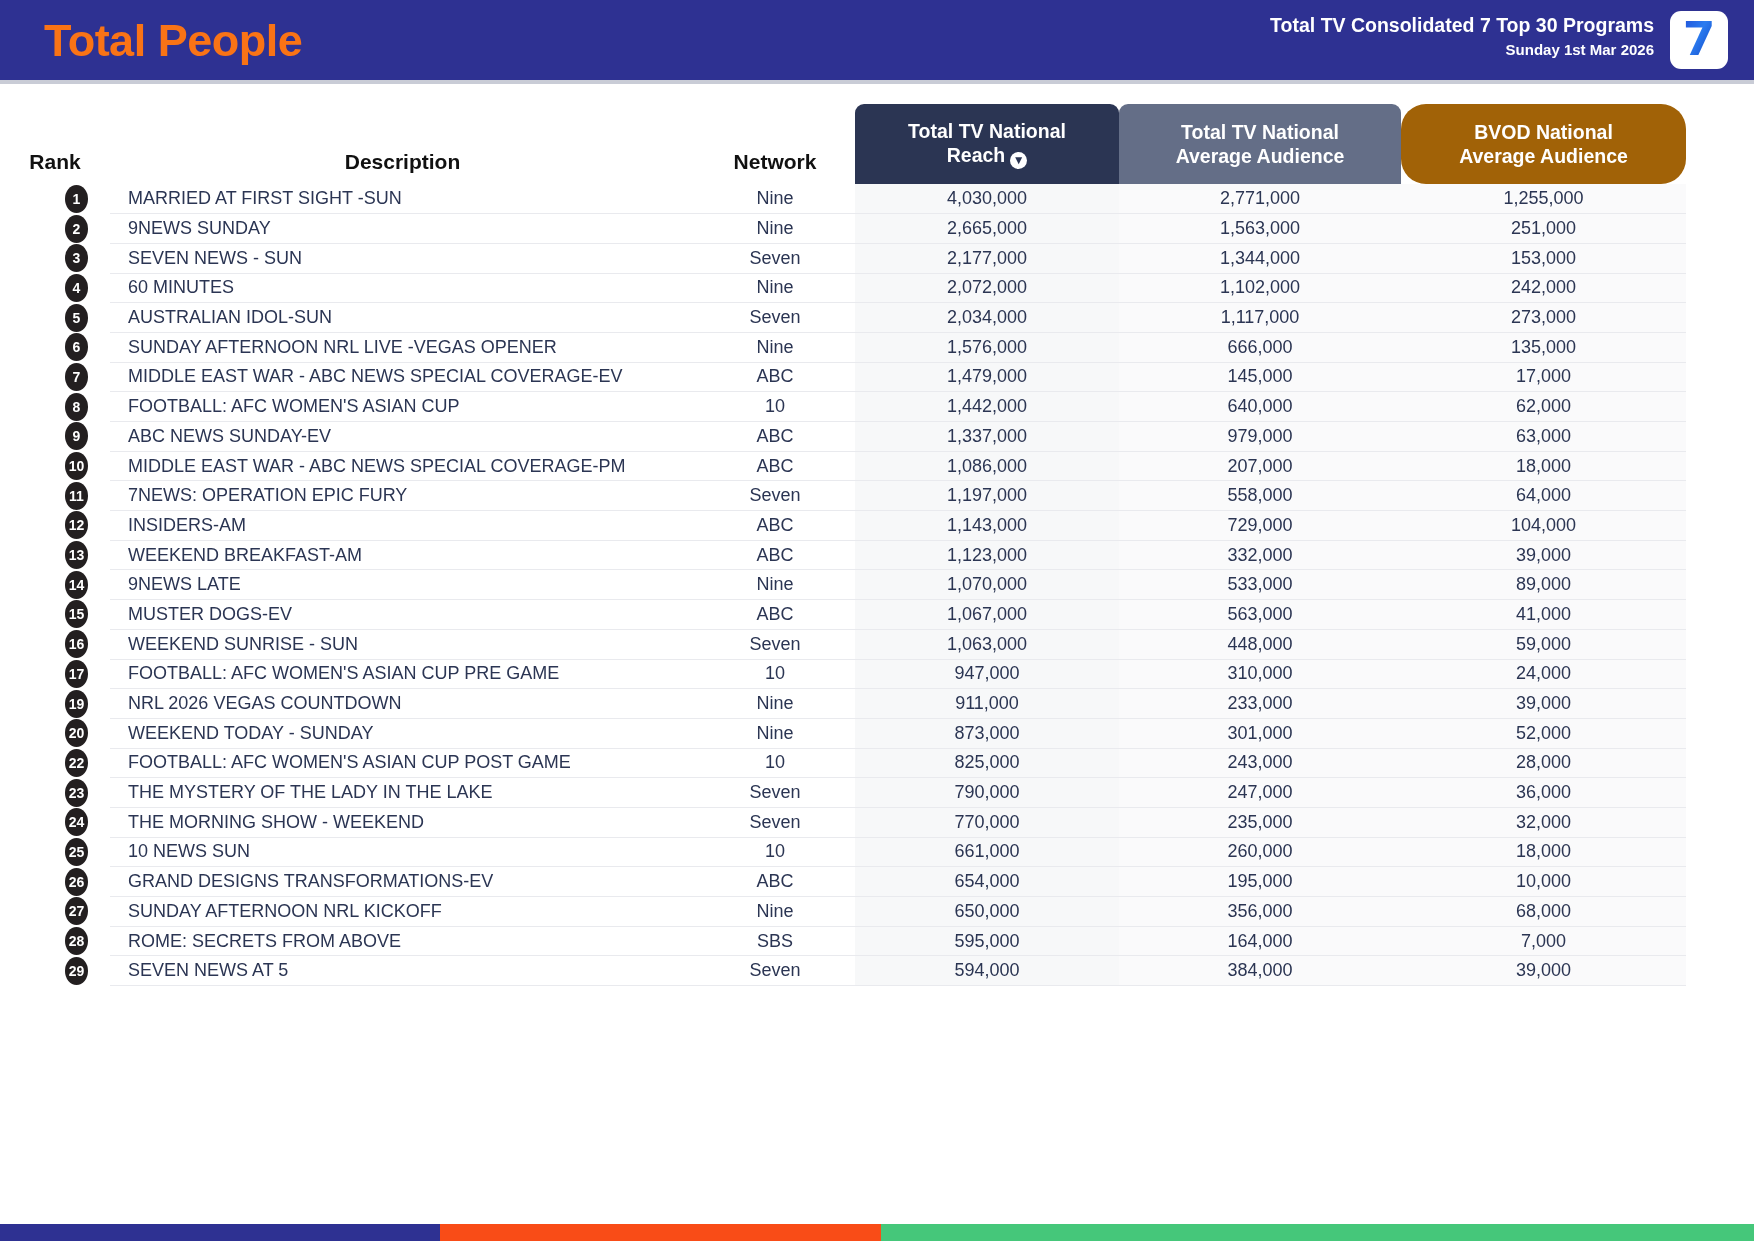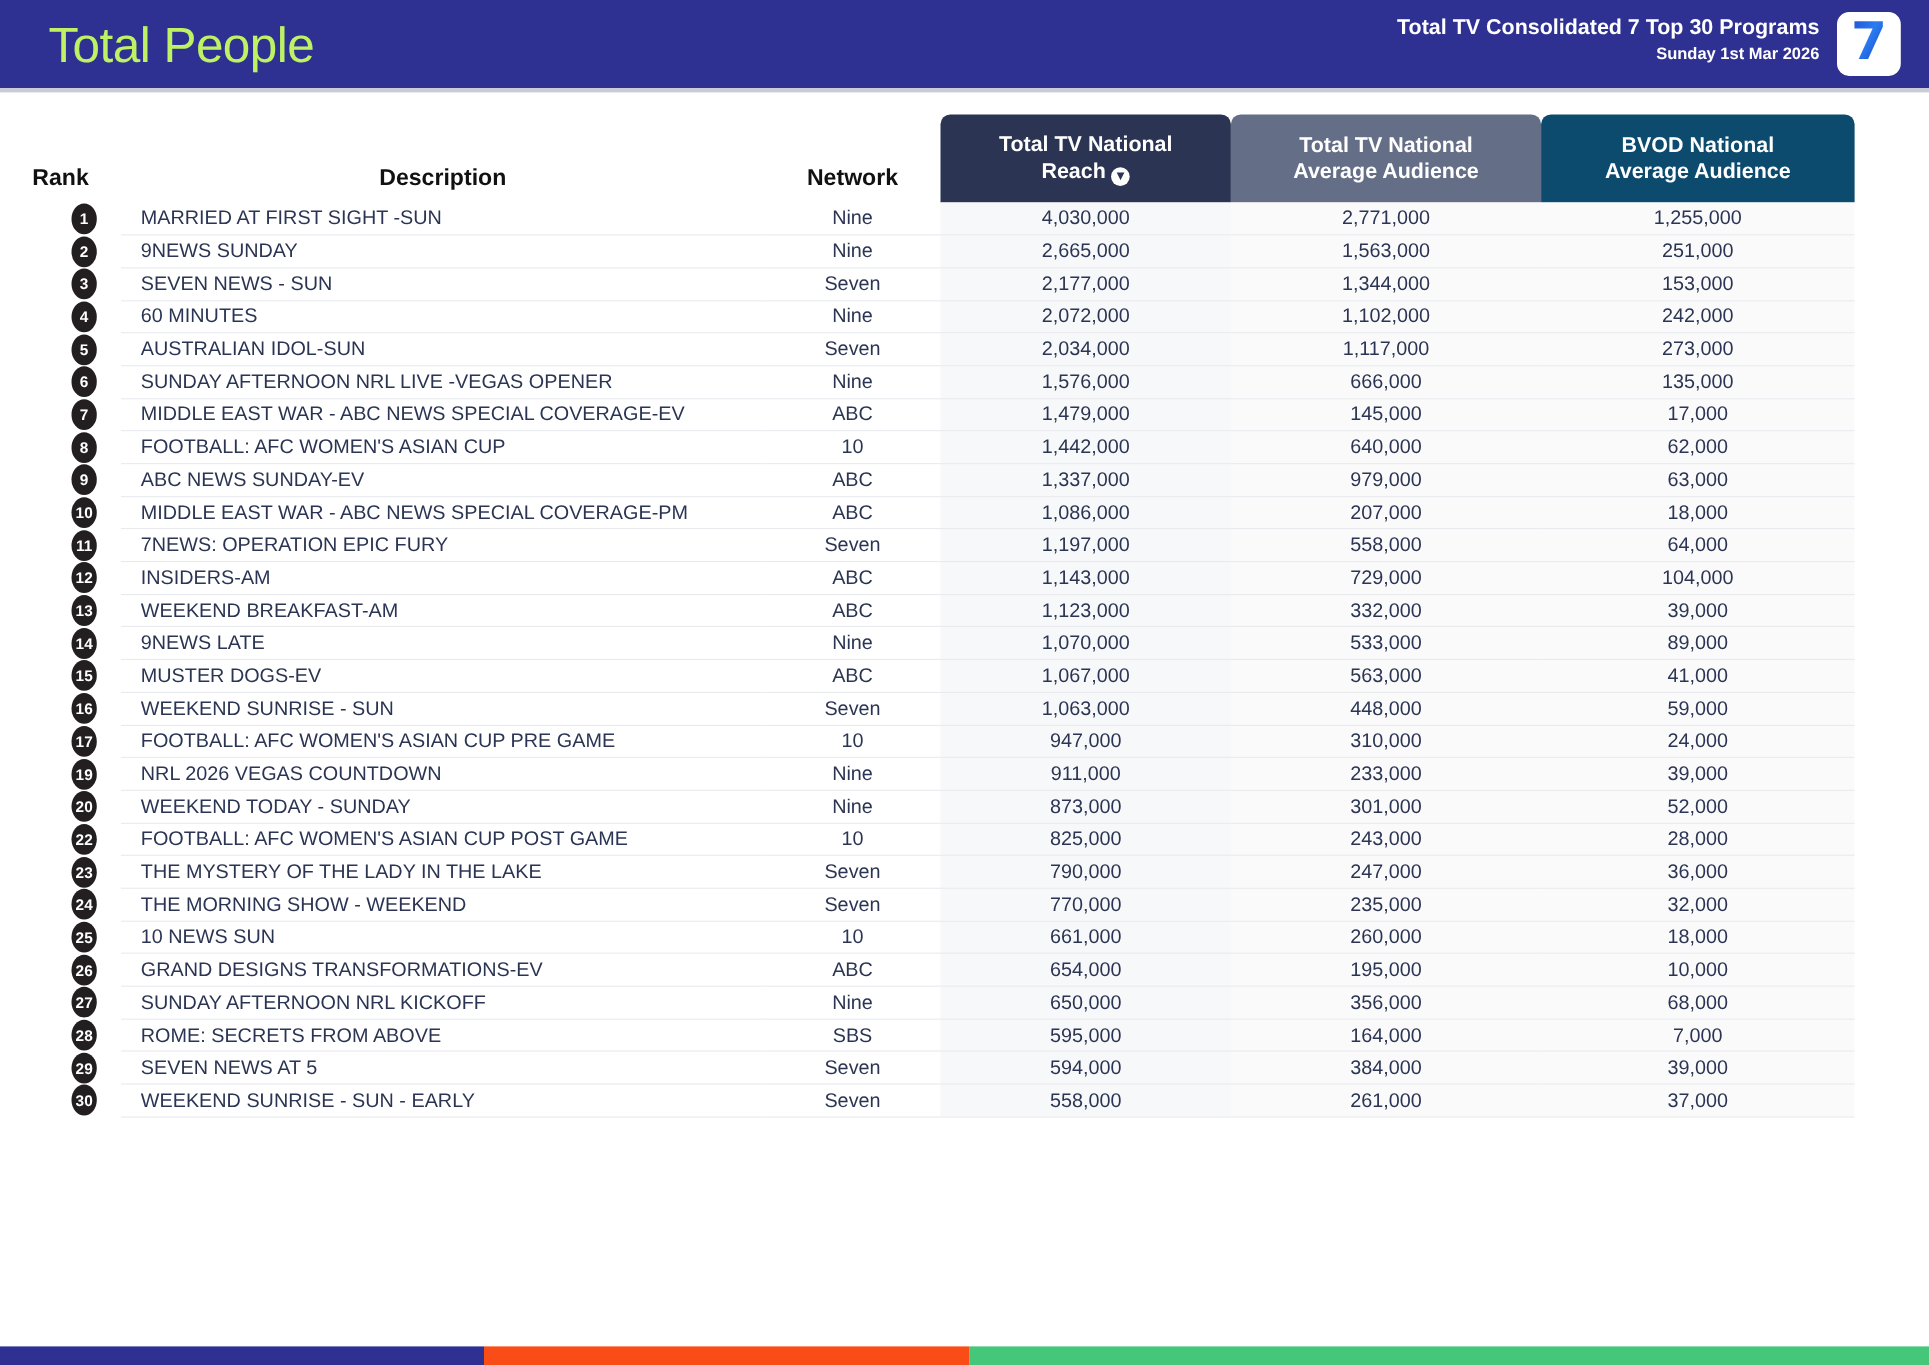--- a/index.html
+++ b/index.html
@@ -14,23 +14,23 @@
 
   
   .header {
     position: absolute; top: 0; left: 0;
     width: 1754px; height: 80px;
     background: #2e3192;
     display: flex; align-items: center; justify-content: space-between;
     padding: 0 26px 0 44px;
   }
   .header-title {
-    color: #bef264;
+    color: #f97316;
     font-size: 45px;
-    font-weight: normal;
+    font-weight: bold;
     letter-spacing: -0.5px;
     line-height: 1;
   }
   .header-right { display: flex; align-items: flex-start; gap: 16px; }
   .header-meta { text-align: right; color:#fff; }
   .header-sub1 { font-size: 19.5px; font-weight: bold; line-height: 1.45; white-space: nowrap; }
   .header-sub2 { font-size: 15px; font-weight: bold; line-height: 1.45; white-space: nowrap; }
   .logo-box {
     width: 58px; height: 58px; background:#ffffff; border-radius: 11px;
     display:flex; align-items:center; justify-content:center;
@@ -67,21 +67,21 @@
   .th-rank { text-align: center; }
   .th-metric-inner {
     color:#ffffff; font-size: 19.5px; font-weight: bold; line-height: 1.24;
     border-radius: 9px 9px 0 0;
     height: 80px;
     display:flex; flex-direction:column; align-items:center; justify-content:center;
     text-align:center; padding: 0 6px;
   }
   .m1 { background:#2b3553; }
   .m2 { background:#646e87; }
-  .m3 { background:#0c4a6e; }
+  .m3 { background:#a16207;border-radius:25px; }
   .sort-icon {
     display:inline-block; width: 17px; height: 17px; border-radius: 50%;
     background:#ffffff; color:#2b3553; font-size: 12px; line-height:17px;
     text-align:center; vertical-align: -2px; margin-left: 5px; font-weight:bold;
   }
 
   tbody tr { height: 29.7px; }
   tbody td { font-size: 18px; color:#2b3553; border-bottom: 1px solid #e9eaee; }
 
   td.rank-cell { border-bottom: none; text-align: right; padding-right: 22px; }
@@ -401,29 +401,20 @@
           </tr>
           <tr>
             <td class="rank-cell"><span class="rank-badge">29</span></td>
             <td class="desc-cell">SEVEN NEWS AT 5</td>
             <td class="net-cell">Seven</td>
             <td class="m1-cell">594,000</td>
             <td class="m2-cell">384,000</td>
             <td class="m3-cell">39,000</td>
             <td class="pad-cell"></td>
           </tr>
-          <tr>
-            <td class="rank-cell"><span class="rank-badge">30</span></td>
-            <td class="desc-cell">WEEKEND SUNRISE - SUN - EARLY</td>
-            <td class="net-cell">Seven</td>
-            <td class="m1-cell">558,000</td>
-            <td class="m2-cell">261,000</td>
-            <td class="m3-cell">37,000</td>
-            <td class="pad-cell"></td>
-          </tr>
         </tbody>
     </table>
   </div>
 
   <div class="footer-bar">
     <div class="fb-blue"></div>
     <div class="fb-orange"></div>
     <div class="fb-green"></div>
   </div>
 

